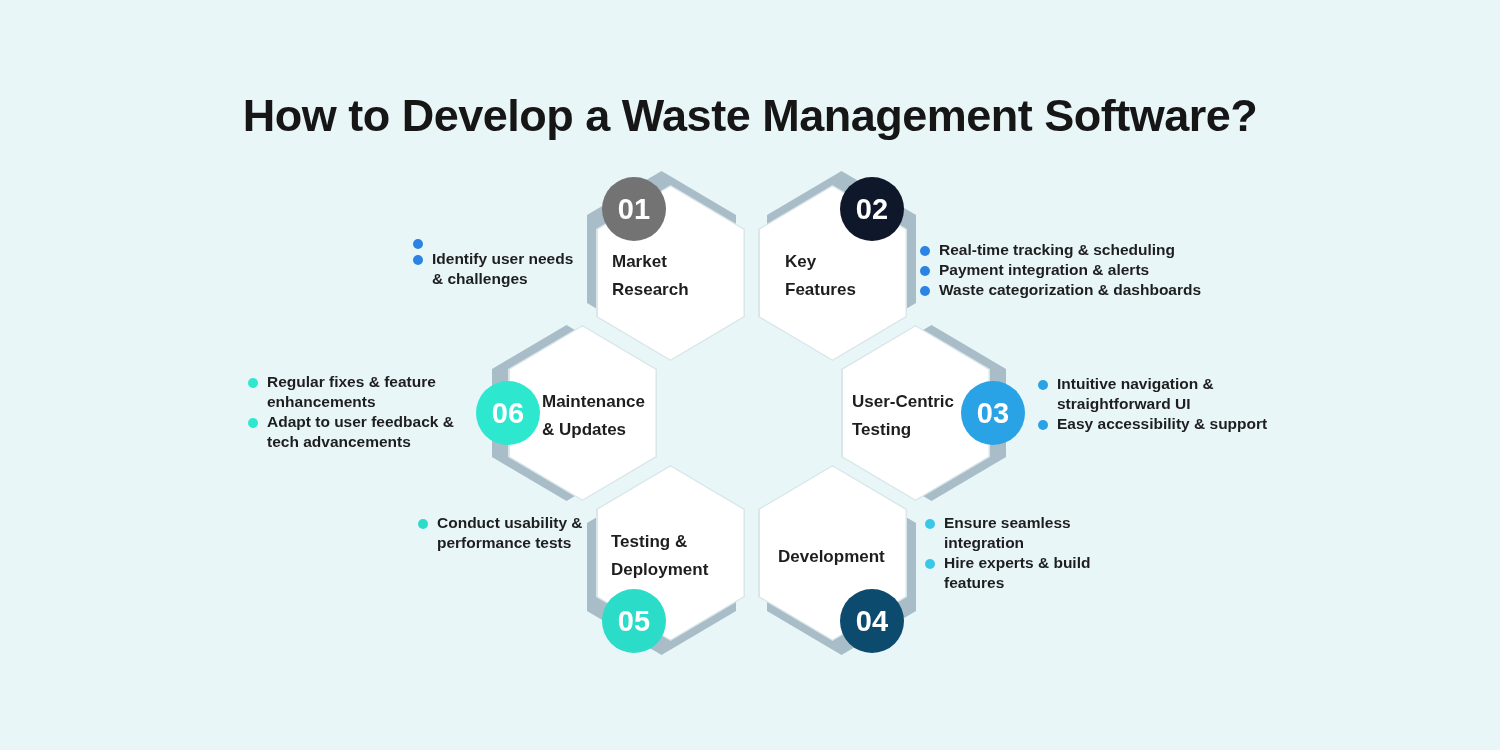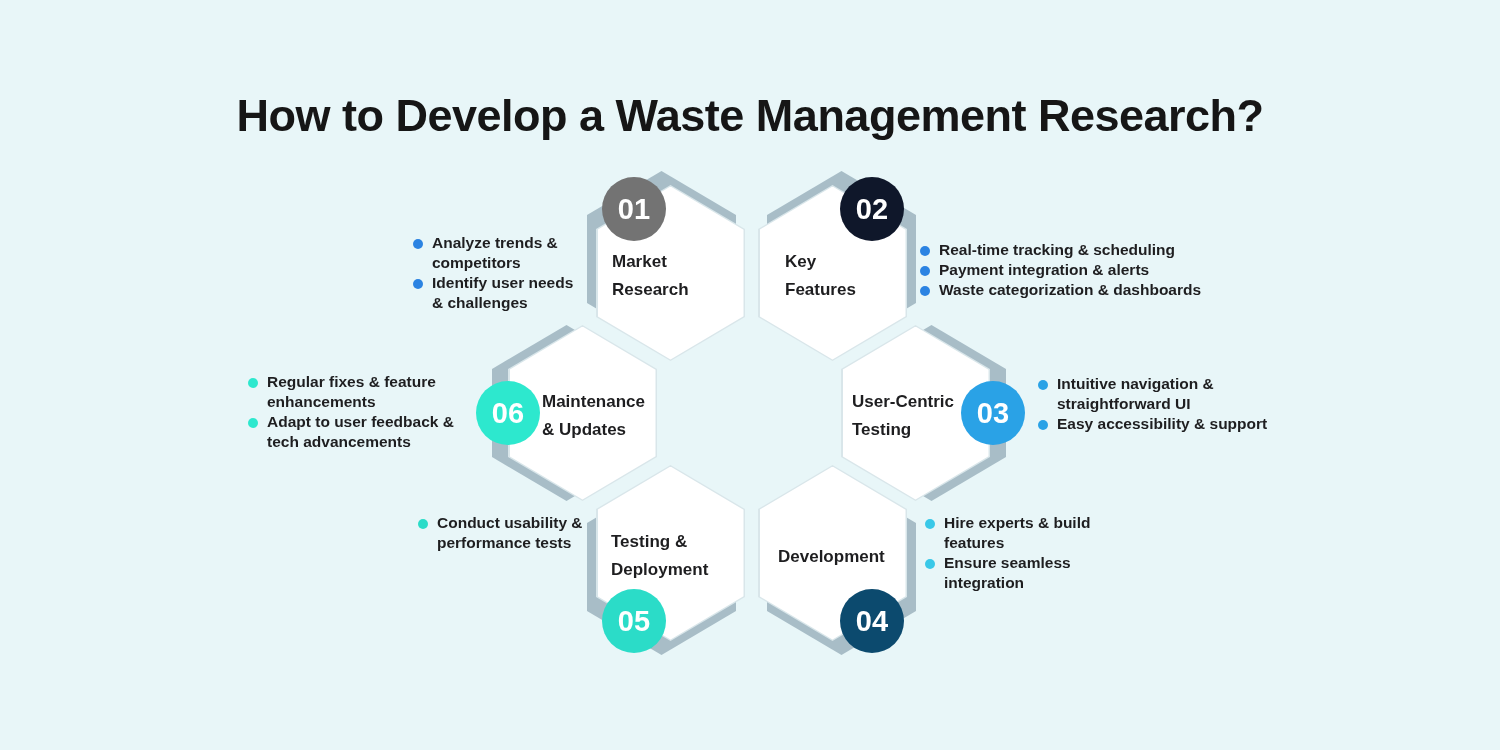--- a/index.html
+++ b/index.html
@@ -66,35 +66,33 @@
   .bullets.g6{left:248px;top:372px;}
   .bullets.g3{left:1038px;top:374px;}
   .bullets.g5{left:418px;top:513px;}
   .bullets.g4{left:925px;top:513px;}
 </style>
 </head>
 <body>
 
 <div class="canvas">
 
-  <div class="title">How to Develop a Waste Management Research?</div>
+  <div class="title">How to Develop a Waste Management Software?</div>
 
   <div class="hex s1">
     <div class="hexshape accent"></div>
     <div class="hexshape borderhex"></div>
     <div class="hexshape white"></div>
     <div class="label">Market
 Research</div>
   </div>
   <div class="num n1" style="background-color: #737373;">01</div>
   <ul class="bullets g1">
     <li>
       <span class="dot" style="background-color: rgb(43, 131, 226);"></span>
-      <span class="btxt">Analyze trends &amp;
-competitors</span>
     </li>
     <li>
       <span class="dot" style="background-color: rgb(43, 131, 226);"></span>
       <span class="btxt">Identify user needs
 &amp; challenges</span>
     </li>
   </ul>
 
   <div class="hex s2">
     <div class="hexshape accent"></div>
@@ -179,23 +177,23 @@
   <div class="hex s4">
     <div class="hexshape accent"></div>
     <div class="hexshape borderhex"></div>
     <div class="hexshape white"></div>
     <div class="label">Development</div>
   </div>
   <div class="num n4" style="background-color: #0c4a6e;">04</div>
   <ul class="bullets g4">
     <li>
       <span class="dot" style="background-color: rgb(57, 200, 232);"></span>
-      <span class="btxt">Hire experts &amp; build
-features</span>
+      <span class="btxt">Ensure seamless
+integration</span>
     </li>
     <li>
       <span class="dot" style="background-color: rgb(57, 200, 232);"></span>
-      <span class="btxt">Ensure seamless
-integration</span>
+      <span class="btxt">Hire experts &amp; build
+features</span>
     </li>
   </ul>
 
 </div>
 
 </body></html>

